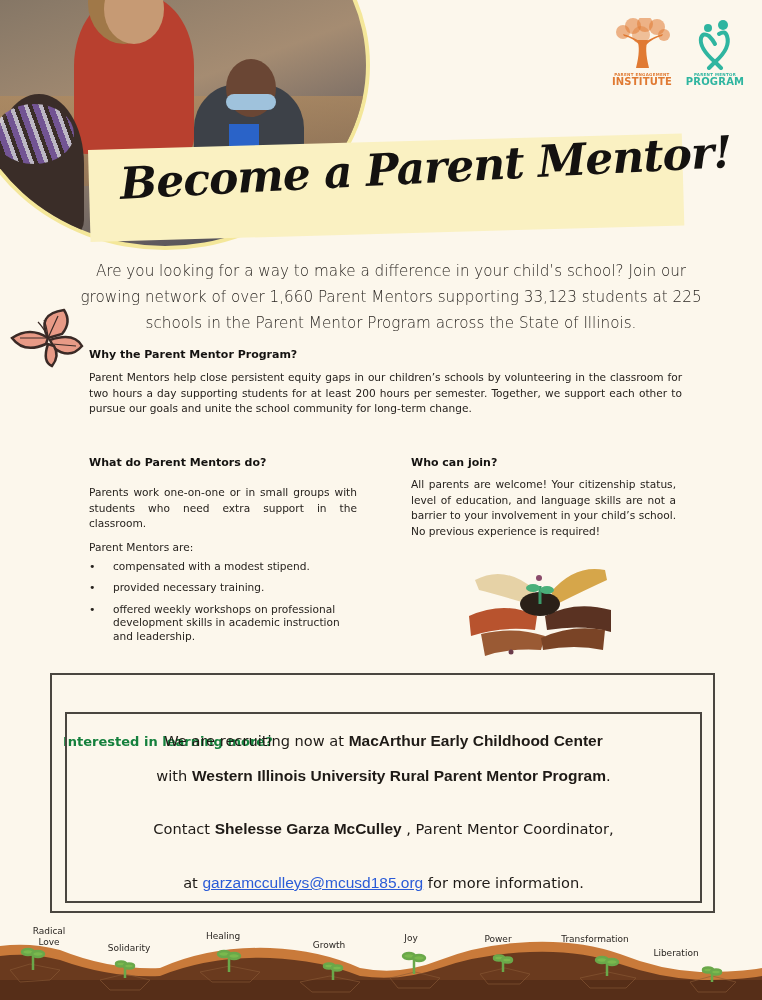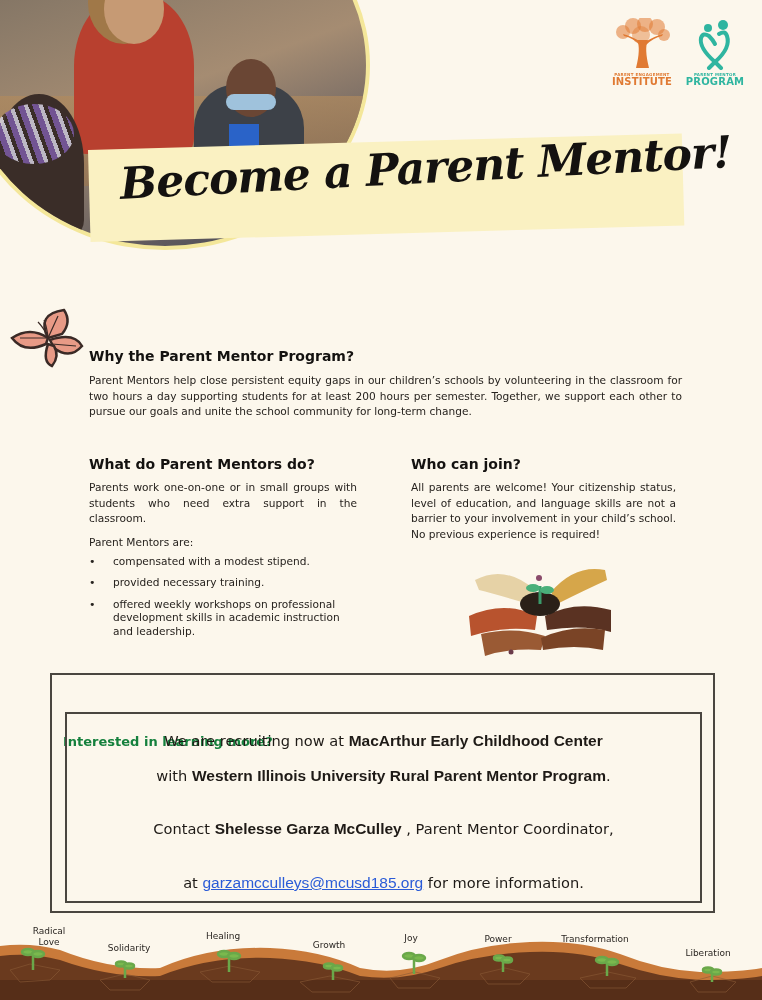--- a/index.html
+++ b/index.html
@@ -70,29 +70,29 @@
   .intro {
     position:absolute; left:80px; top:258px; width:622px;
     text-align:center; font-size:15.2px; line-height:26px; color:#2a2622;
     font-weight: 300;
   }
 
   
   .butterfly { position:absolute; left:8px; top:300px; width:80px; height:70px; }
 
   
-  .h2 { font-family:"DejaVu Sans", sans-serif; font-weight:bold; font-size:14px; color:#141210; }
+  .h2 { font-family:"DejaVu Sans", sans-serif; font-weight:bold; font-size:11px; color:#141210; }
   .body-text { font-size:10.6px; line-height:15.5px; color:#26221e; }
   .justify { text-align: justify; text-align-last: left; }
 
   .why { position:absolute; left:89px; top:348px; width:593px; }
   .why .h2 { margin-bottom:9px; }
 
   .what { position:absolute; left:89px; top:456px; width:268px; }
-  .what .h2 { margin-bottom:8px; }
+  .what .h2 { margin-bottom:16px; }
   .what .body-text.p1 { margin-bottom:9px; }
   .what .label { font-size:10.6px; margin-bottom:7px; color:#26221e; }
   .bullets { list-style:none; }
   .bullets li { position:relative; padding-left:24px; font-size:10.6px; line-height:13.5px; margin-bottom:8px; color:#26221e; }
   .bullets li::before { content:"•"; position:absolute; left:0; top:0; font-size:11px; }
 
   .who { position:absolute; left:411px; top:456px; width:265px; }
   .who .h2 { margin-bottom:8px; }
 
   .hands { position:absolute; left:465px; top:560px; width:150px; height:100px; }
@@ -165,20 +165,21 @@
         <circle cx="30" cy="7" r="5" fill="#2fb5a0"></circle>
       </svg>
       <div class="logo-small pmp-color">PARENT MENTOR</div>
       <div class="logo-big pmp-color">PROGRAM</div>
     </div>
   </div>
 
   <div class="banner"></div>
   <div class="title">Become a Parent Mentor!</div>
 
+  <div class="intro">Are you looking for a way to make a difference in your child’s school? Join our growing network of over 1,660 Parent Mentors supporting 33,123 students at 225 schools in the Parent Mentor Program across the State of Illinois.</div>
 
   <svg class="butterfly" viewBox="0 0 80 70">
     <g stroke="#3a2a26" stroke-width="2.5" fill="#e89a86">
       <path d="M40 38 Q28 14 56 10 Q64 22 54 34 Z"></path>
       <path d="M40 38 Q22 26 4 38 Q16 54 38 44 Z"></path>
       <path d="M42 40 Q66 32 74 46 Q62 60 46 48 Z"></path>
       <path d="M40 44 Q34 62 44 66 Q52 56 46 46 Z"></path>
     </g>
     <g stroke="#3a2a26" stroke-width="1.2" fill="none">
       <path d="M40 38 L50 16 M40 38 L12 38 M44 44 L68 46"></path>
@@ -282,15 +283,15 @@
     </g>
   </svg>
 
   <div class="value-label" style="left:26px; top:926px; width:46px;">Radical Love</div>
   <div class="value-label" style="left:96px; top:943px; width:66px;">Solidarity</div>
   <div class="value-label" style="left:196px; top:931px; width:54px;">Healing</div>
   <div class="value-label" style="left:302px; top:940px; width:54px;">Growth</div>
   <div class="value-label" style="left:396px; top:933px; width:30px;">Joy</div>
   <div class="value-label" style="left:476px; top:934px; width:44px;">Power</div>
   <div class="value-label" style="left:552px; top:934px; width:86px;">Transformation</div>
-  <div class="value-label" style="left:676px; top:948px; width:64px;text-align:center;">Liberation</div>
+  <div class="value-label" style="left:644px; top:948px; width:64px;text-align:center;">Liberation</div>
 
 </div>
 
 </body></html>

